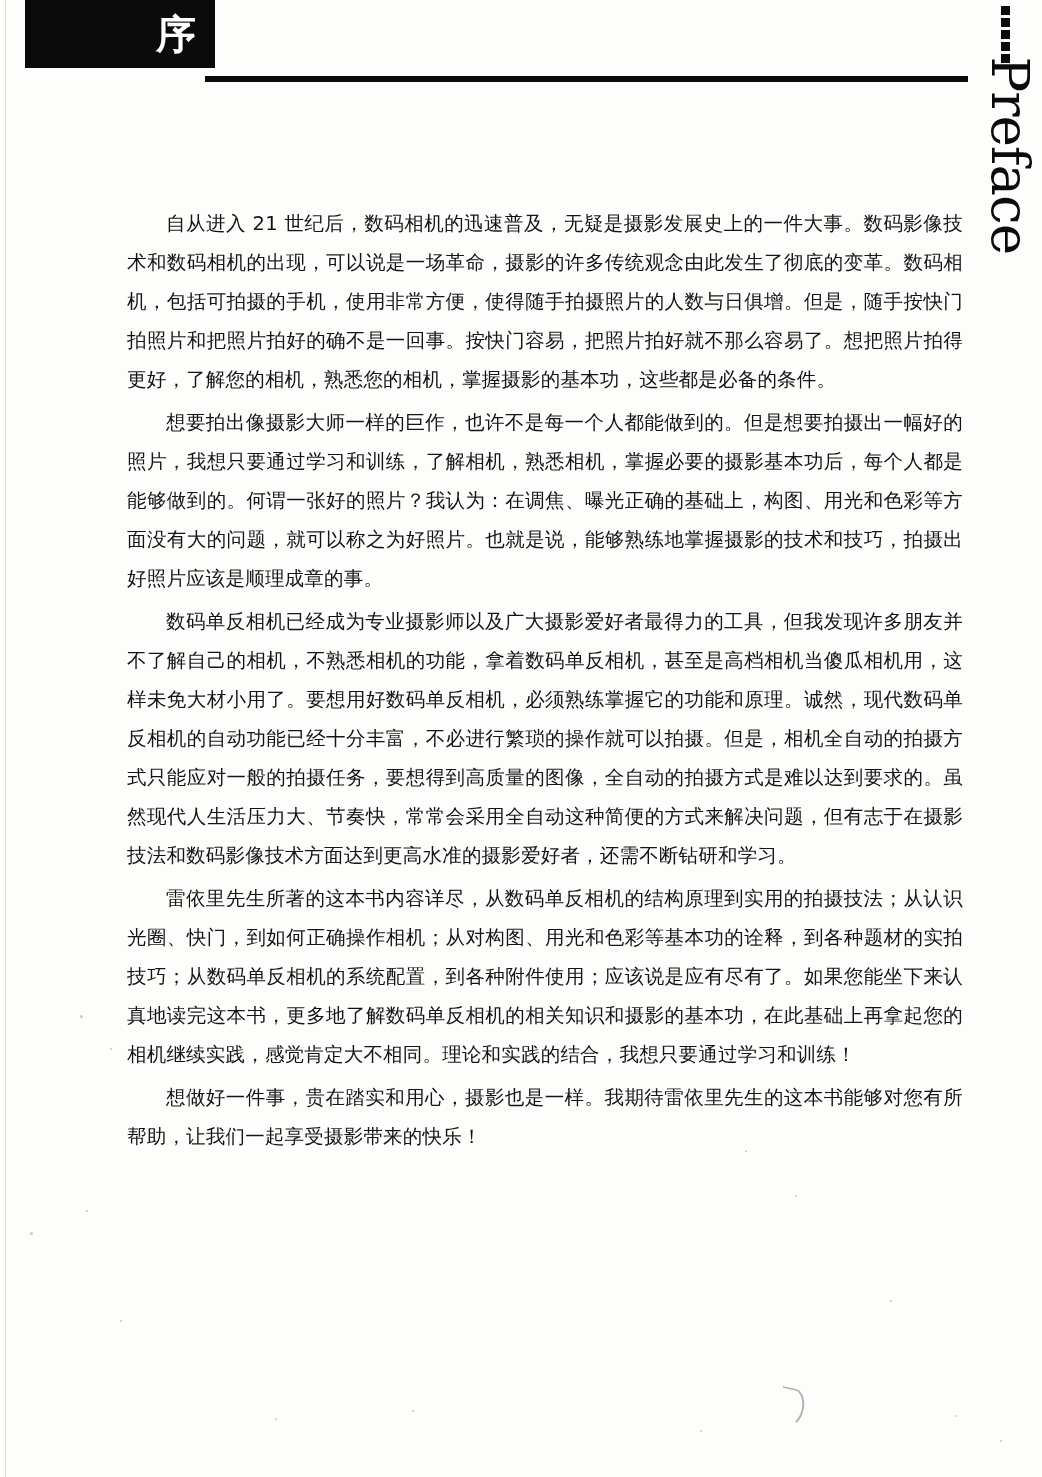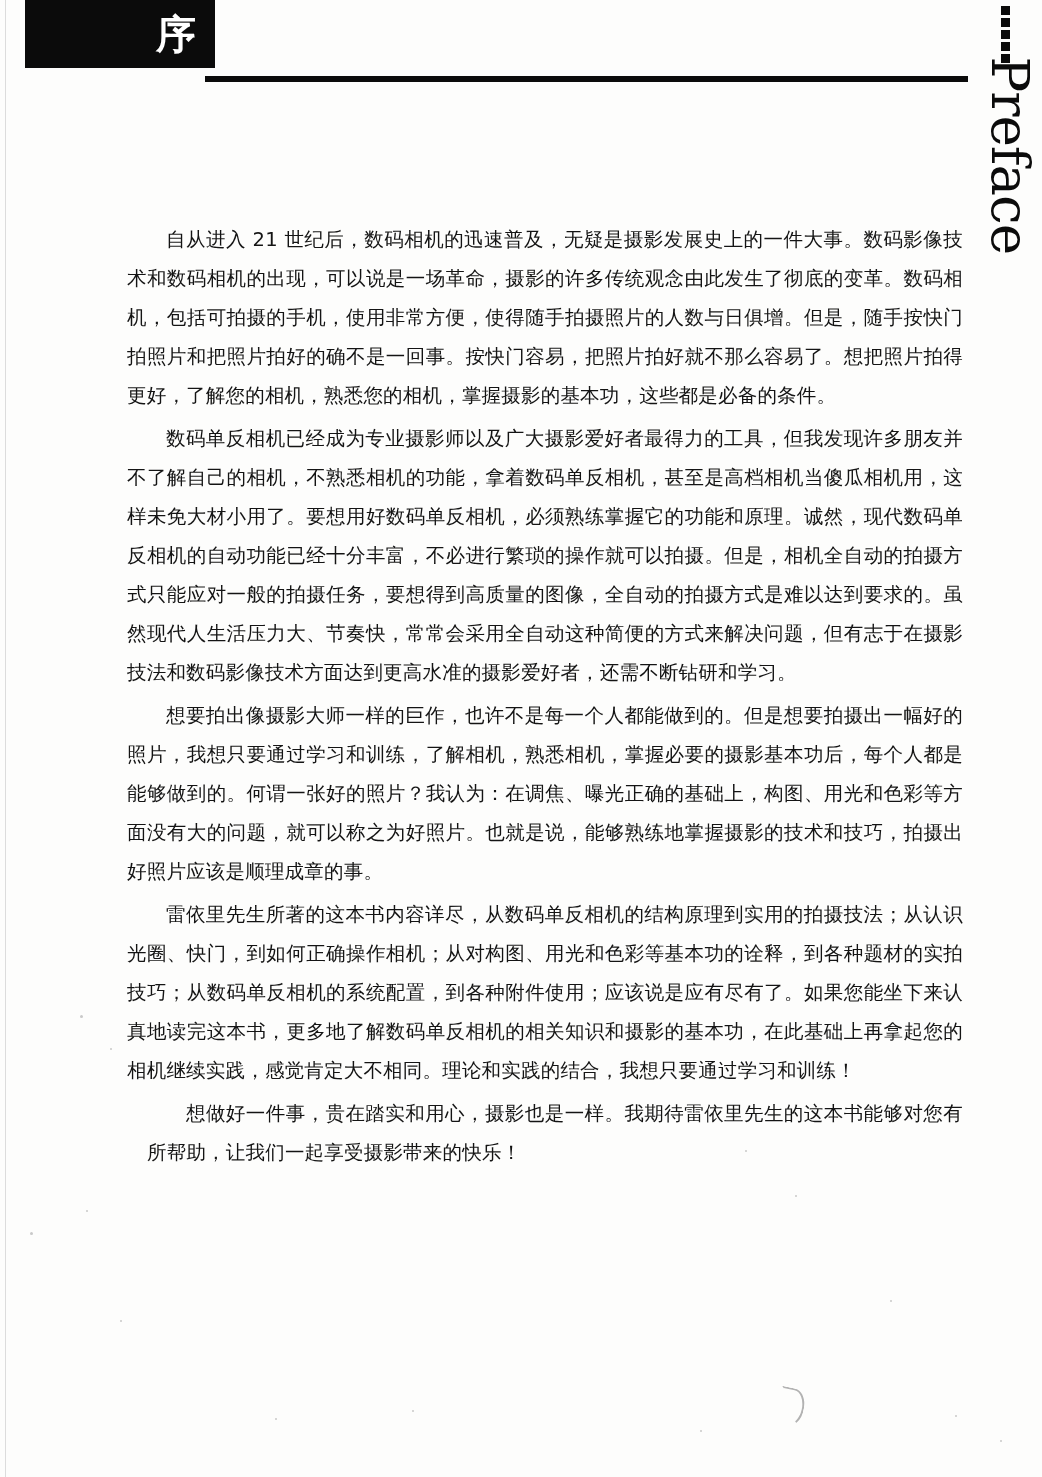--- a/index.html
+++ b/index.html
@@ -99,39 +99,38 @@
     font-weight: 400;
     letter-spacing: -1px;
     color: #0b0b0b;
     white-space: nowrap;
   }
 
   
   .body-text {
     position: absolute;
     left: 127px;
-    top: 220px;
+    top: 204px;
     width: 836px;
   }
 
   .body-text p {
     margin: 0 0 4px 0;
     text-indent: 2em;
     font-family: "DejaVu Sans", "Liberation Sans", sans-serif;
     font-size: 19.5px;
     line-height: 39px;
     text-align: justify;
     text-justify: inter-character;
     color: #141414;
     letter-spacing: 0.2px;
   }
 
   .body-text p:last-child {
     margin-bottom: 0;
-    margin-left: 20px;
   }
 
   
   .signature {
     position: absolute;
     right: 80px;
     top: 1100px;
     text-align: center;
     font-family: "DejaVu Sans", "Liberation Sans", sans-serif;
     color: #141414;
@@ -193,22 +192,22 @@
         <i></i>
         <i></i>
         <i></i>
         <i></i>
     </div>
     <div class="vertical-word">Preface</div>
   </div>
 
   <div class="body-text">
     <p>自从进入 21 世纪后，数码相机的迅速普及，无疑是摄影发展史上的一件大事。数码影像技术和数码相机的出现，可以说是一场革命，摄影的许多传统观念由此发生了彻底的变革。数码相机，包括可拍摄的手机，使用非常方便，使得随手拍摄照片的人数与日俱增。但是，随手按快门拍照片和把照片拍好的确不是一回事。按快门容易，把照片拍好就不那么容易了。想把照片拍得更好，了解您的相机，熟悉您的相机，掌握摄影的基本功，这些都是必备的条件。</p>
+    <p>想要拍出像摄影大师一样的巨作，也许不是每一个人都能做到的。但是想要拍摄出一幅好的照片，我想只要通过学习和训练，了解相机，熟悉相机，掌握必要的摄影基本功后，每个人都是能够做到的。何谓一张好的照片？我认为：在调焦、曝光正确的基础上，构图、用光和色彩等方面没有大的问题，就可以称之为好照片。也就是说，能够熟练地掌握摄影的技术和技巧，拍摄出好照片应该是顺理成章的事。</p>
     <p>数码单反相机已经成为专业摄影师以及广大摄影爱好者最得力的工具，但我发现许多朋友并不了解自己的相机，不熟悉相机的功能，拿着数码单反相机，甚至是高档相机当傻瓜相机用，这样未免大材小用了。要想用好数码单反相机，必须熟练掌握它的功能和原理。诚然，现代数码单反相机的自动功能已经十分丰富，不必进行繁琐的操作就可以拍摄。但是，相机全自动的拍摄方式只能应对一般的拍摄任务，要想得到高质量的图像，全自动的拍摄方式是难以达到要求的。虽然现代人生活压力大、节奏快，常常会采用全自动这种简便的方式来解决问题，但有志于在摄影技法和数码影像技术方面达到更高水准的摄影爱好者，还需不断钻研和学习。</p>
-    <p>想要拍出像摄影大师一样的巨作，也许不是每一个人都能做到的。但是想要拍摄出一幅好的照片，我想只要通过学习和训练，了解相机，熟悉相机，掌握必要的摄影基本功后，每个人都是能够做到的。何谓一张好的照片？我认为：在调焦、曝光正确的基础上，构图、用光和色彩等方面没有大的问题，就可以称之为好照片。也就是说，能够熟练地掌握摄影的技术和技巧，拍摄出好照片应该是顺理成章的事。</p>
     <p>雷依里先生所著的这本书内容详尽，从数码单反相机的结构原理到实用的拍摄技法；从认识光圈、快门，到如何正确操作相机；从对构图、用光和色彩等基本功的诠释，到各种题材的实拍技巧；从数码单反相机的系统配置，到各种附件使用；应该说是应有尽有了。如果您能坐下来认真地读完这本书，更多地了解数码单反相机的相关知识和摄影的基本功，在此基础上再拿起您的相机继续实践，感觉肯定大不相同。理论和实践的结合，我想只要通过学习和训练！</p>
     <p>想做好一件事，贵在踏实和用心，摄影也是一样。我期待雷依里先生的这本书能够对您有所帮助，让我们一起享受摄影带来的快乐！</p>
   </div>
 
 
   <div class="scan-mark"></div>
   <div class="speckle" style="left:80px;  top:1015px; width:3px; height:3px;"></div>
   <div class="speckle" style="left:110px; top:1048px; width:2px; height:2px;"></div>
   <div class="speckle" style="left:30px;  top:1232px; width:3px; height:3px;"></div>
   <div class="speckle" style="left:86px;  top:1210px; width:2px; height:2px;"></div>

